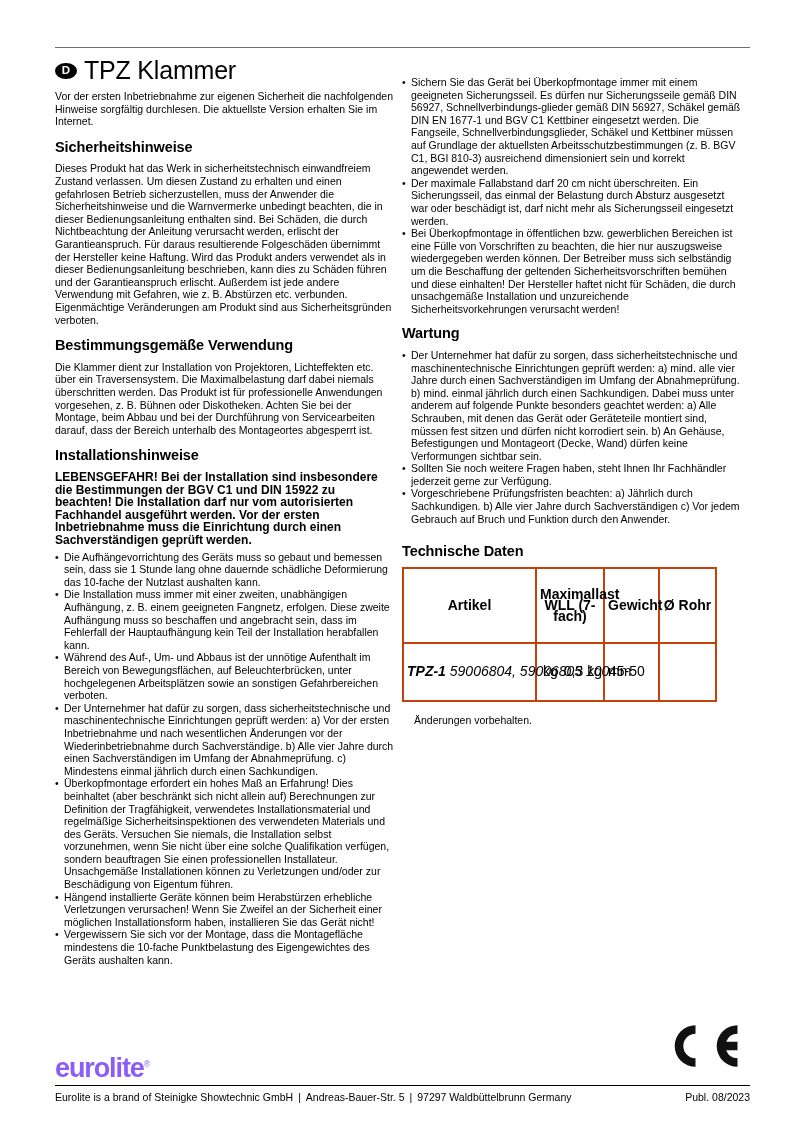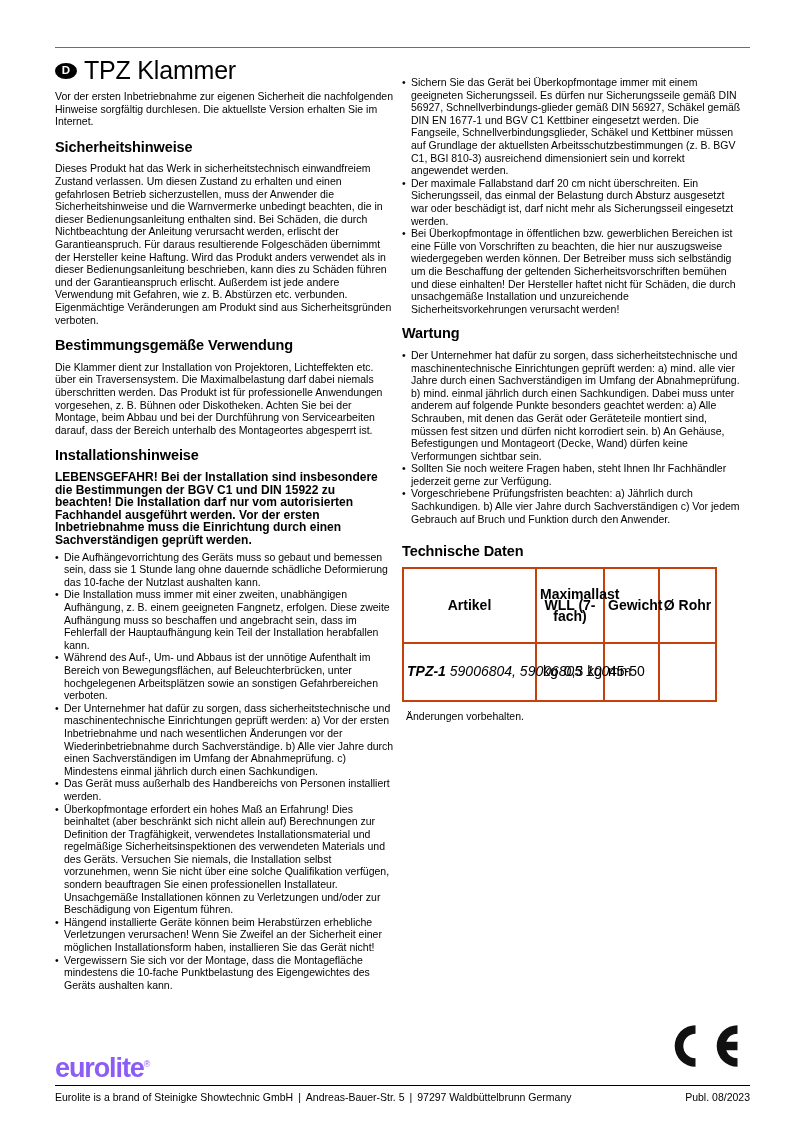--- a/index.html
+++ b/index.html
@@ -155,21 +155,21 @@
   .col-artikel   { width: 133px; }
   .col-wll       { width: 68px;  }
   .col-gewicht   { width: 55px;  }
   .col-rohr      { width: 57px;  }
   .num-right { text-align: right; padding-right: 2px; }
   .unit-left { text-align: left; padding-left: 3px; }
 
   .table-note {
     font-size: 10.5px;
     line-height: 12.6px;
-    margin: 4px;
+    margin: 12px;
   }
 
   
   .splitcell {
     display: flex;
     align-items: center;
     white-space: nowrap;
   }
 
   
@@ -237,21 +237,20 @@
     <p class="body-text">Die Klammer dient zur Installation von Projektoren, Lichteffekten etc. über ein Traversensystem. Die Maximalbelastung darf dabei niemals überschritten werden. Das Produkt ist für professionelle Anwendungen vorgesehen, z. B. Bühnen oder Diskotheken. Achten Sie bei der Montage, beim Abbau und bei der Durchführung von Servicearbeiten darauf, dass der Bereich unterhalb des Montageortes abgesperrt ist.</p>
 
     <h2 class="section">Installationshinweise</h2>
     <p class="warn">LEBENSGEFAHR! Bei der Installation sind insbesondere die Bestimmungen der BGV C1 und DIN 15922 zu beachten! Die Installation darf nur vom  autorisierten Fachhandel ausgeführt werden. Vor der ersten Inbetriebnahme muss die Einrichtung durch einen Sachverständigen geprüft werden.</p>
 
     <ul class="bullets last">
       <li>Die Aufhängevorrichtung des Geräts muss so gebaut und bemessen sein, dass sie 1 Stunde lang ohne dauernde schädliche Deformierung das 10-fache der Nutzlast aushalten kann.</li>
       <li>Die Installation muss immer mit einer zweiten, unabhängigen Aufhängung, z. B. einem geeigneten Fangnetz, erfolgen. Diese zweite Aufhängung muss so beschaffen und angebracht sein, dass im Fehlerfall der Hauptaufhängung kein Teil der Installation herabfallen kann.</li>
       <li>Während des Auf-, Um- und Abbaus ist der unnötige Aufenthalt im Bereich von Bewegungsflächen, auf Beleuchterbrücken, unter hochgelegenen Arbeitsplätzen sowie an sonstigen Gefahrbereichen verboten.</li>
       <li>Der Unternehmer hat dafür zu sorgen, dass sicherheitstechnische und maschinentechnische Einrichtungen geprüft werden: a) Vor der ersten Inbetriebnahme und nach wesentlichen Änderungen vor der Wiederinbetriebnahme durch Sachverständige. b) Alle vier Jahre durch einen Sachverständigen im Umfang der Abnahmeprüfung. c) Mindestens einmal jährlich durch einen Sachkundigen.</li>
-      <li>Das Gerät muss außerhalb des Handbereichs von Personen installiert werden.</li>
       <li>Überkopfmontage erfordert ein hohes Maß an Erfahrung! Dies beinhaltet (aber beschränkt sich nicht allein auf) Berechnungen zur Definition der Tragfähigkeit, verwendetes Installationsmaterial und regelmäßige Sicherheitsinspektionen des verwendeten Materials und des Geräts. Versuchen Sie niemals, die Installation selbst vorzunehmen, wenn Sie nicht über eine solche Qualifikation verfügen, sondern beauftragen Sie einen professionellen Installateur. Unsachgemäße Installationen können zu Verletzungen und/oder zur Beschädigung von Eigentum führen.</li>
       <li>Hängend installierte Geräte können beim Herabstürzen erhebliche Verletzungen verursachen! Wenn Sie Zweifel an der Sicherheit einer möglichen Installationsform haben, installieren Sie das Gerät nicht!</li>
       <li>Vergewissern Sie sich vor der Montage, dass die Montagefläche mindestens die 10-fache Punktbelastung des Eigengewichtes des Geräts aushalten kann.</li>
     </ul>
   </div>
 
   <div class="col col-right">
 
     <ul class="bullets">
       <li>Sichern Sie das Gerät bei Überkopfmontage immer mit einem geeigneten Sicherungsseil. Es dürfen nur Sicherungsseile gemäß DIN 56927, Schnellverbindungs-glieder gemäß DIN 56927, Schäkel gemäß DIN EN 1677-1 und BGV C1 Kettbiner eingesetzt werden. Die Fangseile, Schnellverbindungsglieder, Schäkel und Kettbiner müssen auf Grundlage der aktuellsten Arbeitsschutzbestimmungen (z. B. BGV C1, BGI 810-3) ausreichend dimensioniert sein und korrekt angewendet werden.</li>

